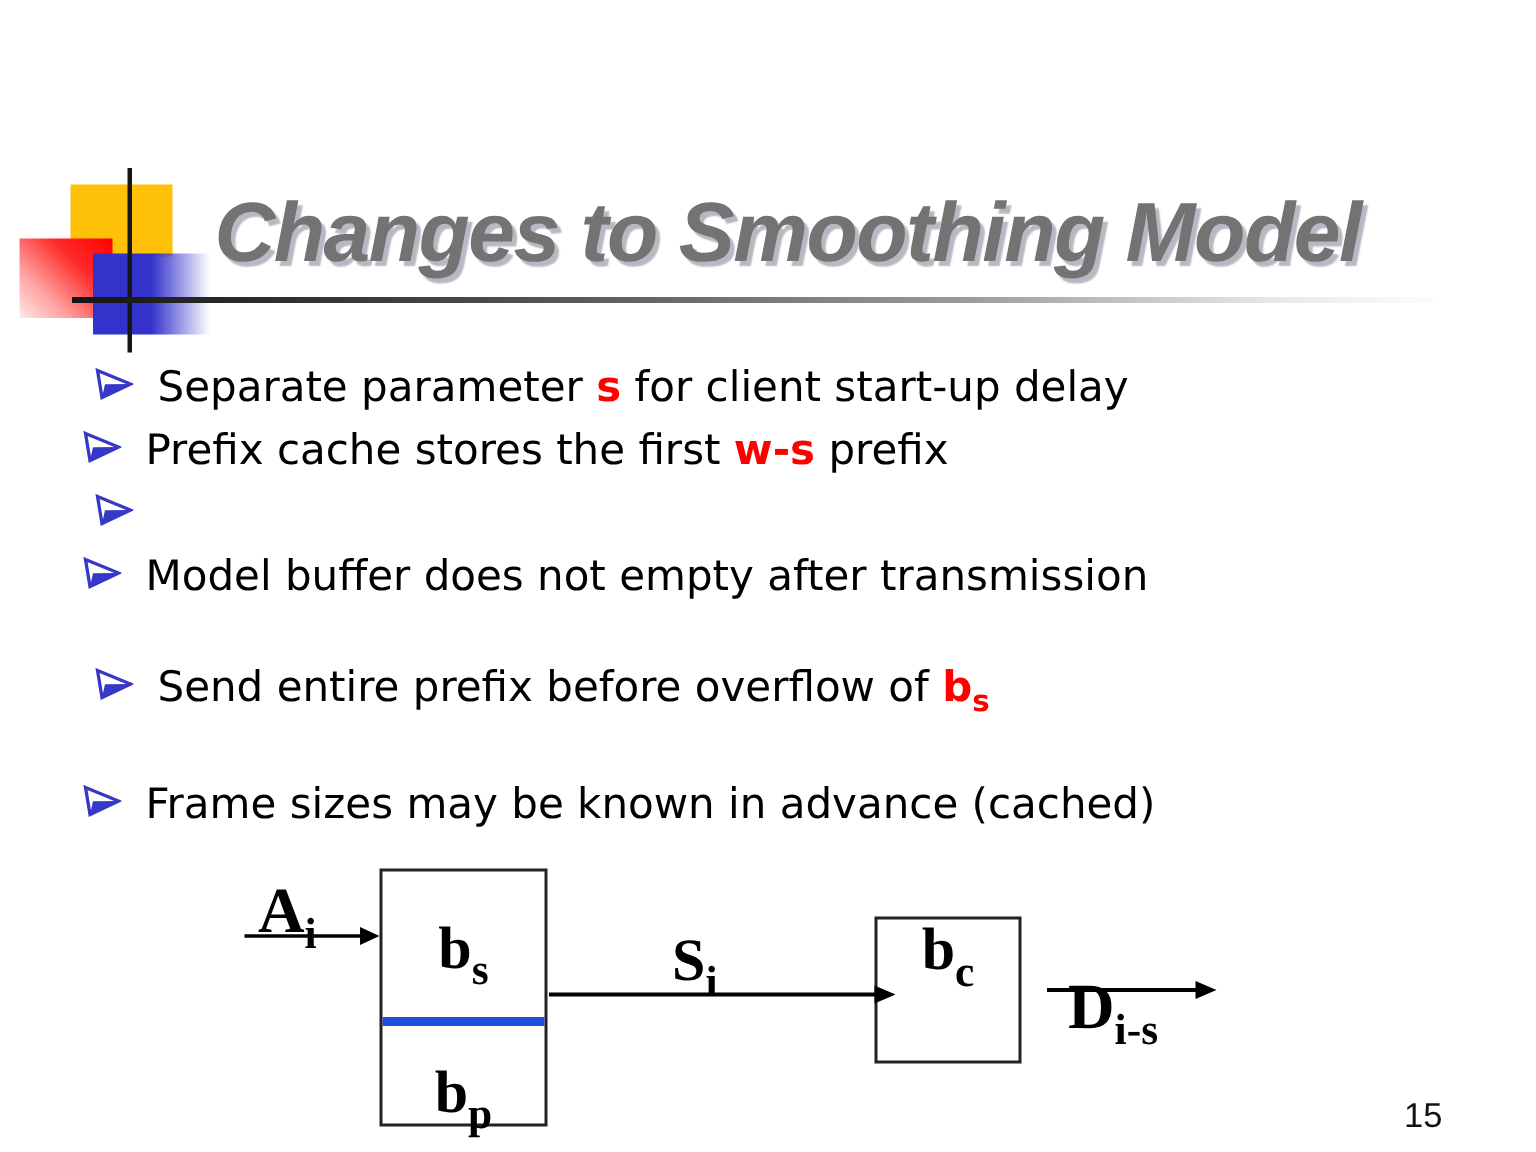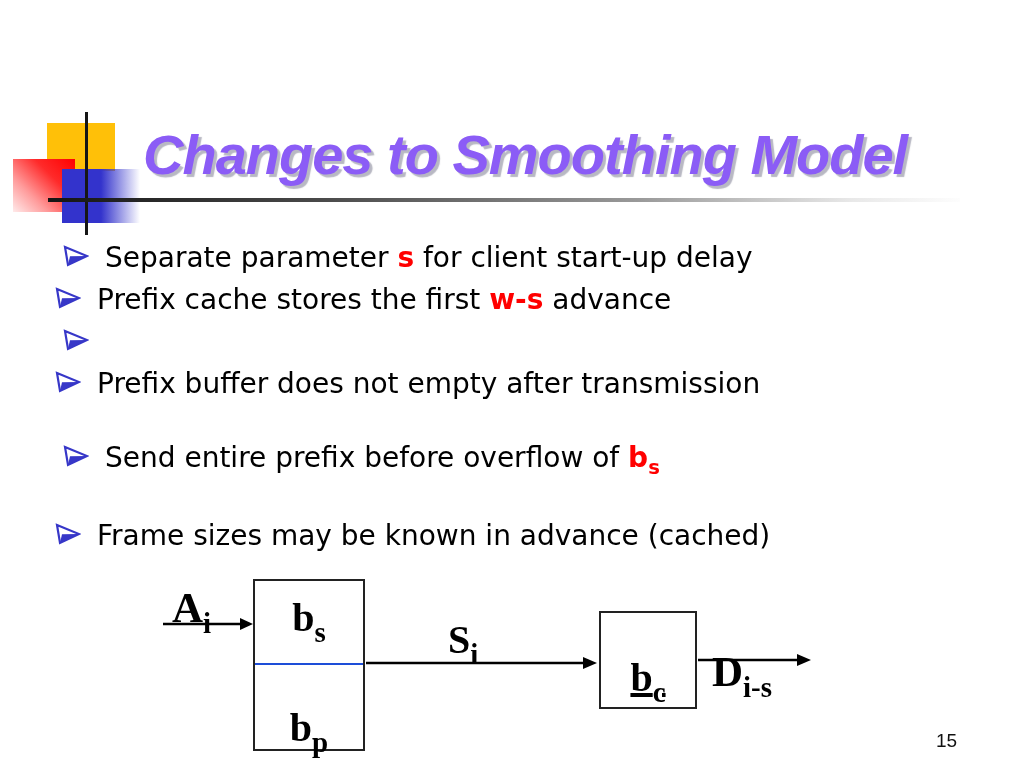--- a/index.html
+++ b/index.html
@@ -13,52 +13,52 @@
           background:linear-gradient(225deg,#ff0000 0%,#ff2a2a 35%,#ff9c9c 70%,#ffeaea 100%);}
   .sq-blue{left:62px;top:169px;width:78px;height:54px;
            background:linear-gradient(to right,#3333CC 0%,#3333CC 50%,rgba(51,51,204,0) 100%);}
   .vline{position:absolute;left:85px;top:112px;width:3px;height:123px;background:#161616;}
   .hrule{position:absolute;left:48px;top:198px;width:912px;height:4px;
          background:linear-gradient(to right,#141414 0%,#4a4a4a 30%,#9a9a9a 65%,#e8e8e8 88%,#fdfdfd 100%);}
 
   
   .title{position:absolute;left:143px;top:122px;width:860px;
          font-family:"Liberation Sans",sans-serif;font-style:italic;font-weight:700;
-         font-size:56px;letter-spacing:-1px;color:#8b5cf6;white-space:nowrap;
+         font-size:56px;letter-spacing:-1px;color:#737373;white-space:nowrap;
          text-shadow:3px 3px 1px rgba(125,125,145,0.55);}
 
   
   .bullets{position:absolute;left:55px;top:237px;width:920px;}
   .bullet-line{display:flex;align-items:flex-end;height:42px;line-height:42px;
                font-size:28px;color:#000;white-space:nowrap;}
   .bullet-line.indent{padding-left:8px;}
   .bullet-line.spaced{margin-top:28px;height:50px;line-height:50px;}
   .bullet-ic{flex:0 0 auto;margin-right:16px;display:inline-block;}
   .bullet-text .red{color:#FF0000;font-weight:700;}
   .bullet-text .sub{font-size:70%;vertical-align:-7px;line-height:0;}
 
   
   .dg-box{position:absolute;border:2px solid #222;background:#fff;box-sizing:border-box;}
   .box-prefix{left:253px;top:579px;width:112px;height:172px;}
   .box-prefix .cell{position:absolute;left:0;width:108px;display:flex;
                     align-items:center;justify-content:center;}
-  .cell-top{top:0;height:82px;border-bottom:2px solid #1d4ed8;}
+  .cell-top{top:15px;height:82px;border-bottom:6px solid #1d4ed8;}
   .cell-bottom{top:99px;height:105px;}
-  .box-client{left:599px;top:611px;width:98px;height:98px;display:flex;
-              align-items:flex-end;justify-content:center;text-decoration:underline;}
+  .box-client{left:583px;top:611px;width:98px;height:98px;display:flex;
+              align-items:flex-start;justify-content:center;}
   .dlabel{font-family:"Liberation Serif",serif;font-weight:700;color:#000;
           font-size:40px;line-height:1;white-space:nowrap;}
   .dlabel .dsub{font-size:29px;vertical-align:-11px;}
   .lbl-a{position:absolute;left:172px;top:586px;font-size:43px;}
   .lbl-s{position:absolute;left:448px;top:620px;}
   .lbl-d{position:absolute;left:712px;top:606px;font-size:43px;margin-top:44px;}
   #diagram-arrows{position:absolute;left:0;top:0;pointer-events:none;}
 
   .page-number{position:absolute;left:936px;top:730px;font-family:"Liberation Sans",sans-serif;
-               font-size:19px;color:#111;}
+               font-size:23px;color:#111;}
 </style>
 </head>
 <body>
 
 <div id="slide">
 
   <div class="sq sq-yellow"></div>
   <div class="sq sq-red"></div>
   <div class="sq sq-blue"></div>
   <div class="vline"></div>
@@ -72,34 +72,34 @@
             <polygon points="2,2 24,11 5,20" fill="#ffffff" stroke="#3737C8" stroke-width="2.2" stroke-linejoin="miter"></polygon>
             <polygon points="7,11.2 24,11 5,20" fill="#3737C8"></polygon>
           </svg></span>
 <span class="bullet-text"><span>Separate parameter </span><span class="red">s</span><span> for client start-up delay</span></span>
       </div>
       <div class="bullet-line">
   <span class="bullet-ic"><svg width="26" height="22" viewBox="0 0 26 22">
             <polygon points="2,2 24,11 5,20" fill="#ffffff" stroke="#3737C8" stroke-width="2.2" stroke-linejoin="miter"></polygon>
             <polygon points="7,11.2 24,11 5,20" fill="#3737C8"></polygon>
           </svg></span>
-<span class="bullet-text"><span>Prefix cache stores the first </span><span class="red">w-s</span><span> advance</span></span>
+<span class="bullet-text"><span>Prefix cache stores the first </span><span class="red">w-s</span><span> prefix</span></span>
       </div>
       <div class="bullet-line indent">
   <span class="bullet-ic"><svg width="26" height="22" viewBox="0 0 26 22">
             <polygon points="2,2 24,11 5,20" fill="#ffffff" stroke="#3737C8" stroke-width="2.2" stroke-linejoin="miter"></polygon>
             <polygon points="7,11.2 24,11 5,20" fill="#3737C8"></polygon>
           </svg></span>
       </div>
       <div class="bullet-line">
   <span class="bullet-ic"><svg width="26" height="22" viewBox="0 0 26 22">
             <polygon points="2,2 24,11 5,20" fill="#ffffff" stroke="#3737C8" stroke-width="2.2" stroke-linejoin="miter"></polygon>
             <polygon points="7,11.2 24,11 5,20" fill="#3737C8"></polygon>
           </svg></span>
-<span class="bullet-text"><span>Prefix buffer does not empty after transmission</span></span>
+<span class="bullet-text"><span>Model buffer does not empty after transmission</span></span>
       </div>
       <div class="bullet-line indent spaced">
   <span class="bullet-ic"><svg width="26" height="22" viewBox="0 0 26 22">
             <polygon points="2,2 24,11 5,20" fill="#ffffff" stroke="#3737C8" stroke-width="2.2" stroke-linejoin="miter"></polygon>
             <polygon points="7,11.2 24,11 5,20" fill="#3737C8"></polygon>
           </svg></span>
 <span class="bullet-text"><span>Send entire prefix before overflow of </span><span class="red">b</span><span class="red sub">s</span></span>
       </div>
       <div class="bullet-line spaced">
   <span class="bullet-ic"><svg width="26" height="22" viewBox="0 0 26 22">

